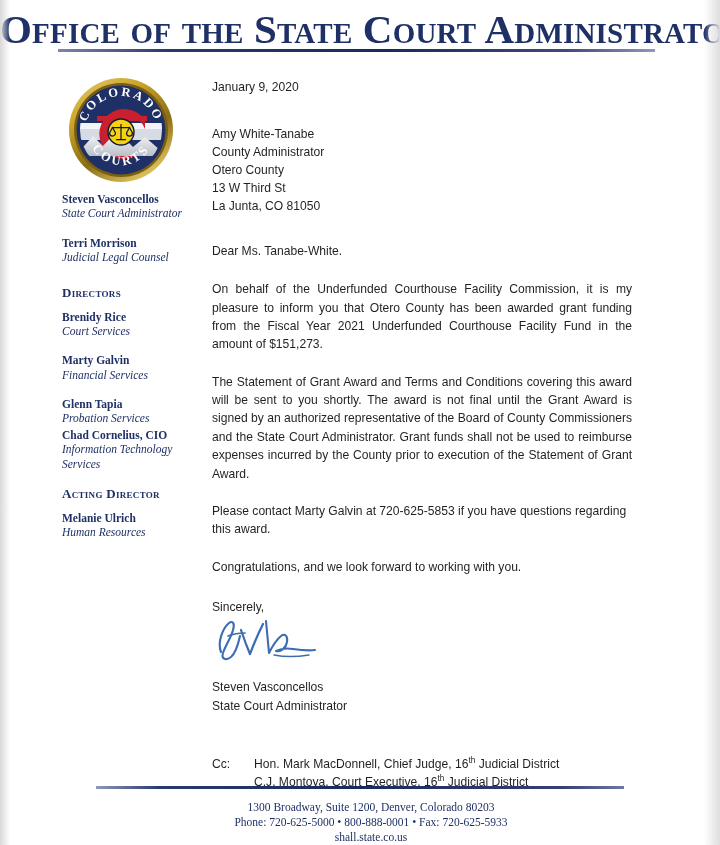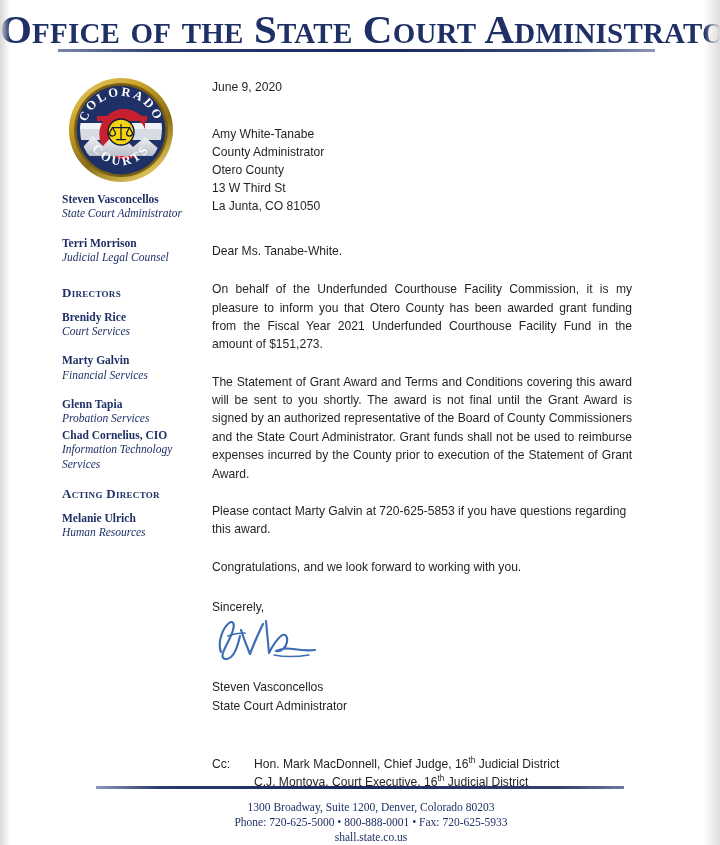--- a/index.html
+++ b/index.html
@@ -259,21 +259,21 @@
     <div class="side-heading tight">Acting Director</div>
 
     <div class="side-block">
       <div class="side-name">Melanie Ulrich</div>
       <div class="side-role">Human Resources</div>
     </div>
   </div>
 
   <div class="letter">
 
-    <div class="lt-date">June 9, 2020</div>
+    <div class="lt-date">January 9, 2020</div>
 
     <div class="lt-address">
       <div>Amy White-Tanabe</div>
       <div>County Administrator</div>
       <div>Otero County</div>
       <div>13 W Third St</div>
       <div>La Junta, CO 81050</div>
     </div>
 
     <div class="lt-salutation">Dear Ms. Tanabe-White.</div>

